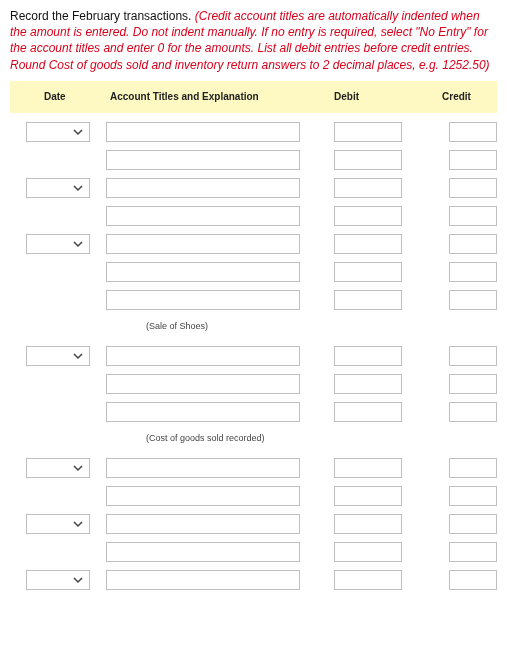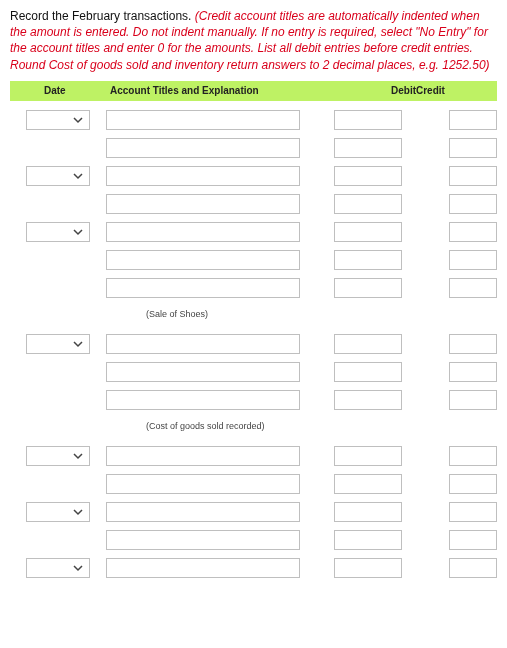--- a/index.html
+++ b/index.html
@@ -15,30 +15,30 @@
   .instr {
     font-size: 12px;
     line-height: 1.35;
     margin-bottom: 8px;
   }
   .instr .lead { color: #111; }
   .instr .warn { color: #d9001b; font-style: italic; }
   .thead {
     display: flex;
     align-items: center;
-    background: #bef264;
-    height: 20px;
+    background: #fef9c3;
+    height: 32px;
     font-size: 10px;
     font-weight: 700;
     color: #222;
   }
   .col-date   { width: 96px;  padding-left: 34px; }
   .col-acct   { width: 228px; padding-left: 4px; }
-  .col-debit  { width: 82px;  text-align: right; }
-  .col-credit { flex: 1; text-align: left; padding-right: 0; }
+  .col-debit  { width: 82px;  text-align: left; }
+  .col-credit { flex: 1; text-align: center; padding-right: 0; }
 
   .body { padding-top: 8px; }
   .row {
     display: flex;
     align-items: center;
     margin-bottom: 6px;
     min-height: 22px;
   }
   .cell-date  { width: 96px;  display:flex; justify-content:center; }
   .cell-acct  { width: 228px; padding-right: 10px; }

